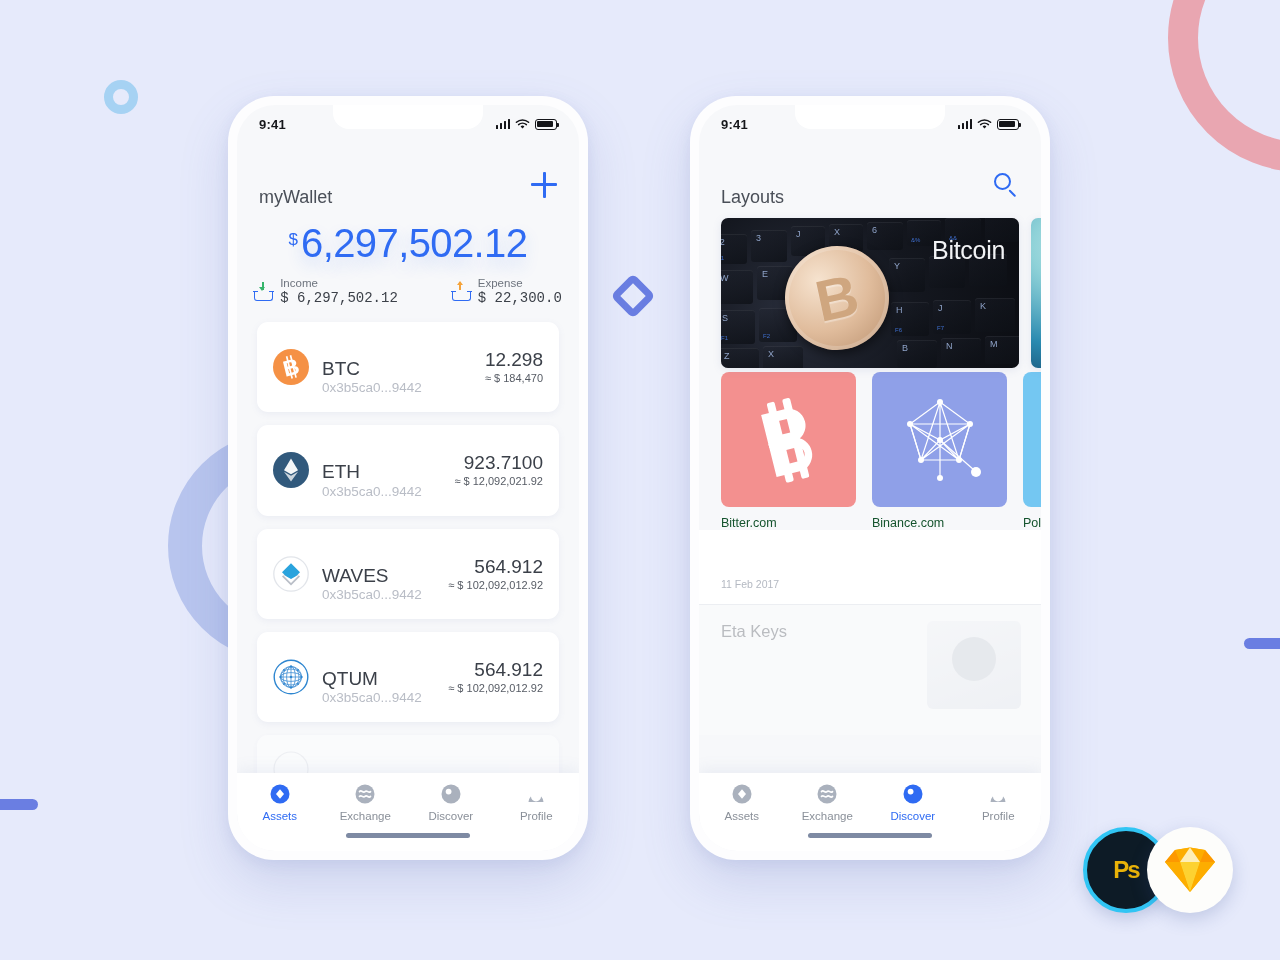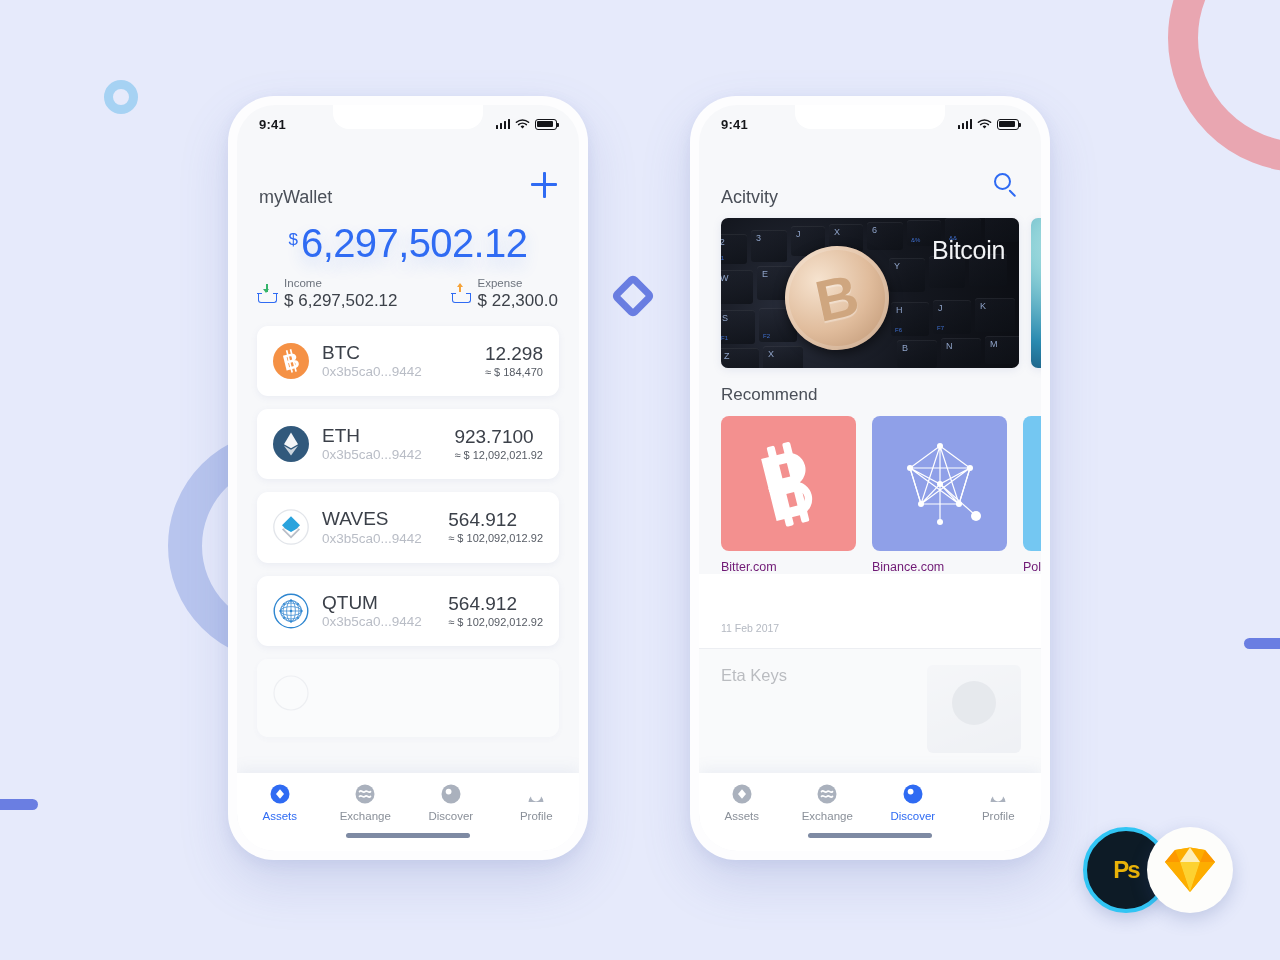--- a/index.html
+++ b/index.html
@@ -148,38 +148,38 @@
   .flow-ico .arr::after {
     content:""; position:absolute; left:-2.3px; width:0; height:0;
     border-left:3.4px solid transparent; border-right:3.4px solid transparent;
   }
   .flow-in .arr::before  { background:#35b46a; }
   .flow-in .arr::after   { bottom:-1px; border-top:4.6px solid #35b46a; }
   .flow-out .arr::before { background:#f5a33a; }
   .flow-out .arr::after  { top:-1px; border-bottom:4.6px solid #f5a33a; }
   .flow-text { text-align:left; line-height:1.25; }
   .flow-label { font-size:11.5px; color:#6d737d; }
-  .flow-value { font-size:17px; color:#3c4149; }
+  .flow-value { font-size:14px; color:#3c4149;font-family:Liberation Mono, monospace; }
 
   
   .asset-list { padding:4px 20px 0 20px; }
   .asset-card {
     background:#ffffff; border-radius:11px;
     box-shadow:0 2px 7px rgba(110,125,180,.09);
     display:flex; align-items:center;
     padding:16px 16px;
     margin-bottom:13px;
     cursor:pointer;
   }
   .coin-ico { width:36px; height:36px; flex:0 0 36px; margin-right:13px; position:relative; }
   .coin-ico svg { display:block; width:36px; height:36px; }
   .coin-names { flex:1; line-height:1.18; }
-  .coin-sym { font-size:19px; color:#3b4049; }
+  .coin-sym { font-size:19px; color:#3b4049;margin-top:20px; }
   .coin-addr { font-size:13.5px; color:#b9bdc6; }
-  .coin-vals { line-height:1.2; }
+  .coin-vals { text-align:right; line-height:1.2; }
   .coin-qty { font-size:19px; color:#3b4049; }
   .coin-usd { font-size:11px; color:#565b64; }
   .asset-card.ghost { opacity:.45; padding-bottom:26px; }
 
   
   .tabbar {
     position:absolute; left:0; right:0; bottom:0; height:78px;
     background:#ffffff;
     box-shadow:0 -4px 14px rgba(120,135,190,.10);
     z-index:20;
@@ -244,21 +244,21 @@
   }
 
   .sec-title { font-size:17px; color:#4a4f58; padding:13px 22px 11px; }
 
   .reco-strip { display:flex; gap:16px; padding:0 22px; }
   .reco-item { flex:0 0 135px; cursor:pointer; }
   .reco-tile {
     width:135px; height:135px; border-radius:8px;
     display:flex; align-items:center; justify-content:center;
   }
-  .reco-name { font-size:12.5px; color:#701a75; margin-top:9px; }
+  .reco-name { font-size:12.5px; color:#14532d; margin-top:9px; }
 
   .news-card {
     background:#fff; display:flex; align-items:flex-start;
     padding:16px 20px 14px 22px; gap:14px;
     border-bottom:1px solid #eceef2;
     cursor:pointer;
   }
   .news-text { flex:1; }
   .news-title { font-size:16.5px; color:#3b4049; line-height:1.32; }
   .news-date { font-size:10.5px; color:#b4b9c2; margin-top:32px; }
@@ -520,21 +520,21 @@
           <path d="M3.6 5.6a6 6 0 0 1 7.8 0" stroke="#15161a" stroke-width="1.5" fill="none" stroke-linecap="round"></path>
           <path d="M1.4 3.3a9.2 9.2 0 0 1 12.2 0" stroke="#15161a" stroke-width="1.5" fill="none" stroke-linecap="round"></path>
         </svg>
         <div class="battery">
             <em></em>
           </div>
       </div>
     </div>
 
     <div class="app-header">
-      <div class="app-title">Acitvity</div>
+      <div class="app-title">Layouts</div>
       <div class="search-btn">
         <div class="lens"></div>
           <div class="handle"></div>
       </div>
     </div>
 
     <div class="hero-strip">
       <div class="hero-card">
         <div class="hero-kbd">
           <div class="key" style="left:-8px;top:16px;width:34px;height:30px;">
@@ -608,21 +608,20 @@
               <b>B</b>
             </div>
           <div class="hero-word">Bitcoin</div>
         </div>
       </div>
       <div class="hero-card teal">
         <div class="hero-teal-bg"></div>
       </div>
     </div>
 
-    <div class="sec-title">Recommend</div>
 
     <div class="reco-strip">
       <div class="reco-item">
         <div class="reco-tile" style="background:#f3908f">
           <svg width="78" height="86" viewBox="0 0 78 86">
             <g transform="rotate(-14 39 43)" fill="#fff">
               <rect x="26" y="2" width="8" height="82" rx="2"></rect>
               <rect x="42" y="2" width="8" height="82" rx="2"></rect>
               <path d="M18 12h24a17 17 0 0 1 0 34H18zm10 10v14h13a7 7 0 0 0 0-14z"></path>
               <path d="M18 42h27a17.5 17.5 0 0 1 0 34H18zm10 10v14h16a7 7 0 0 0 0-14z"></path>

